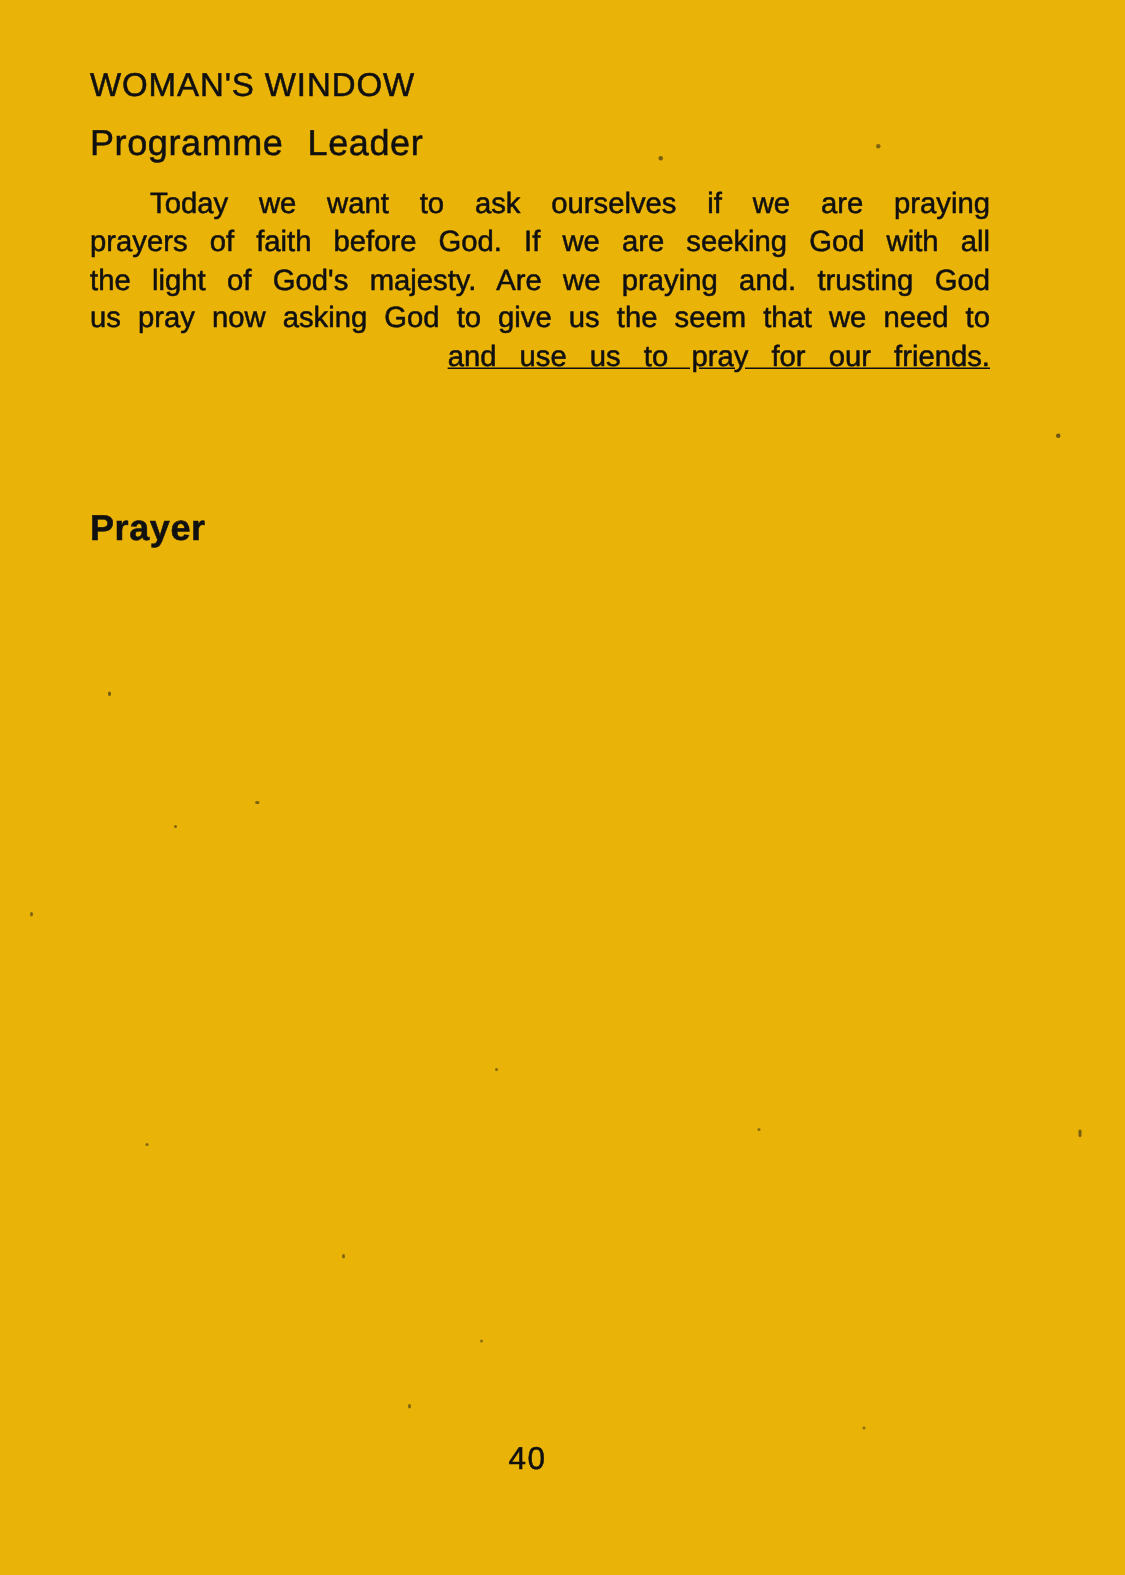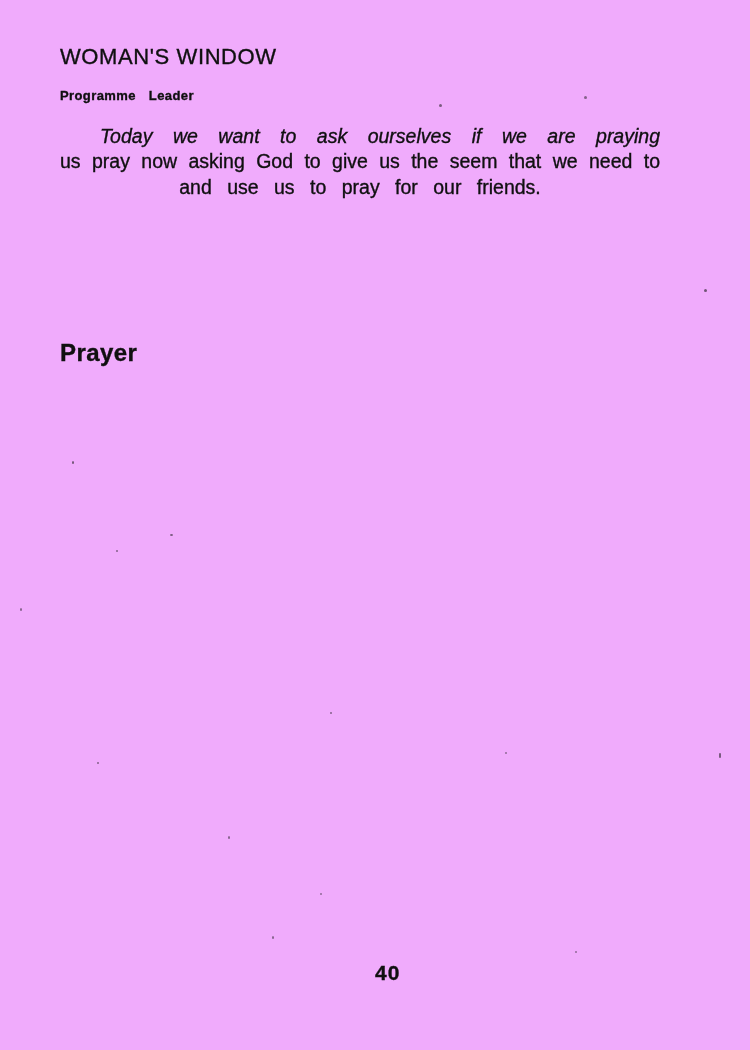--- a/index.html
+++ b/index.html
@@ -2,21 +2,21 @@
 <html><head>
 <meta charset="utf-8">
 <style>
   html, body { margin: 0; padding: 0; }
   body { background: #ffffff; }
 
   .page {
     position: relative;
     width: 750px;
     height: 1050px;
-    background: #f0abfc;
+    background: #eab308;
     overflow: hidden;
     font-family: "Liberation Sans", sans-serif;
     color: #101010;
     -webkit-text-stroke: 0.35px #101010;
   }
 
   .title {
     position: absolute;
     left: 60px;
     top: 44px;
@@ -24,23 +24,23 @@
     line-height: 26px;
     font-weight: 400;
     letter-spacing: 0.6px;
     white-space: nowrap;
   }
 
   .section-heading {
     position: absolute;
     left: 60px;
     top: 82px;
-    font-size: 13px;
+    font-size: 24px;
     line-height: 27px;
-    font-weight: 700;
+    font-weight: 400;
     letter-spacing: 0.4px;
     word-spacing: 9px;
     white-space: nowrap;
   }
 
   .para {
     position: absolute;
     left: 60px;
     top: 124px;
     width: 600px;
@@ -54,65 +54,67 @@
     overflow: hidden;
     text-align: justify;
   }
   
   .pline::after {
     content: "";
     display: inline-block;
     width: 100%;
     height: 0;
   }
-  .pline.first { text-indent: 40px; font-style: italic; }
+  .pline.first { text-indent: 40px; }
   .pline.last {
-    text-align: center;
+    text-align: right;
     word-spacing: 10px;
+    text-decoration: underline;
   }
   .pline.last::after { content: none; }
 
   .subheading {
     position: absolute;
     left: 60px;
     top: 339px;
     font-size: 24px;
     line-height: 27px;
     font-weight: 700;
     letter-spacing: 0.4px;
   }
 
   .page-number {
     position: absolute;
     left: 339px;
     top: 961px;
     font-size: 21px;
     line-height: 24px;
-    font-weight: 700;
+    font-weight: 400;
     letter-spacing: 1px;
-    margin-left: 36px;
   }
 
   .speck {
     position: absolute;
     background: #1a1a1a;
     border-radius: 50%;
   }
 </style>
 </head>
 <body>
 
 <div class="page">
 
   <div class="title">WOMAN'S WINDOW</div>
 
   <div class="section-heading">Programme Leader</div>
 
   <div class="para">
     <div class="pline first">Today we want to ask ourselves if we are praying</div>
+    <div class="pline">prayers of faith before God. If we are seeking God with all</div>
+    <div class="pline">the light of God's majesty. Are we praying and. trusting God</div>
     <div class="pline">us pray now asking God to give us the seem that we need to</div>
     <div class="pline last">and use us to pray for our friends.</div>
   </div>
 
   <div class="subheading">Prayer</div>
 
   <div class="page-number">40</div>
 
   <div class="speck" style="left:439px; top:104px; width:3px; height:3px; opacity:.55;"></div>
   <div class="speck" style="left:584px; top:96px;  width:3px; height:3px; opacity:.5;"></div>

